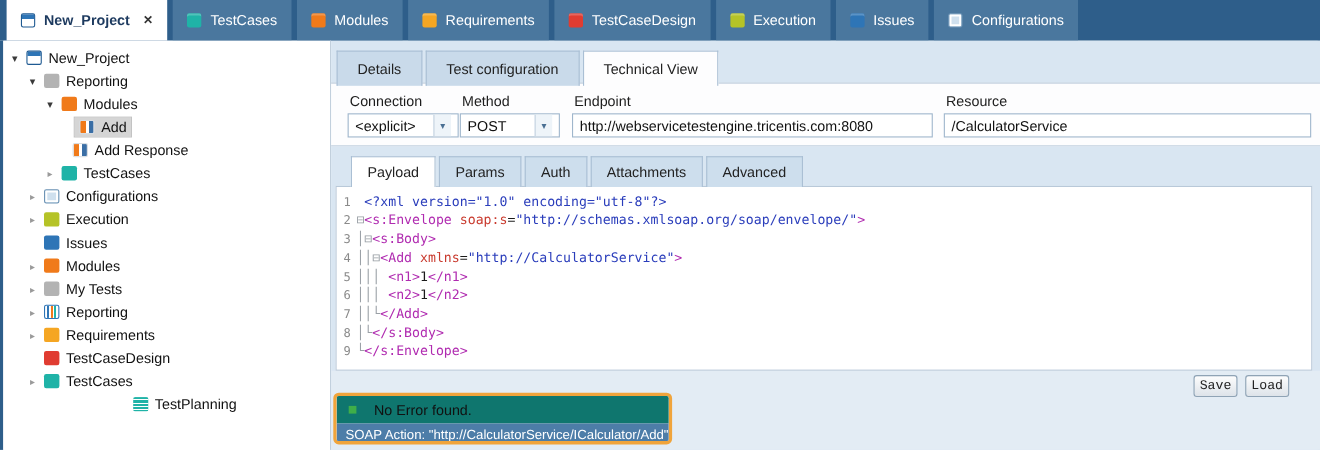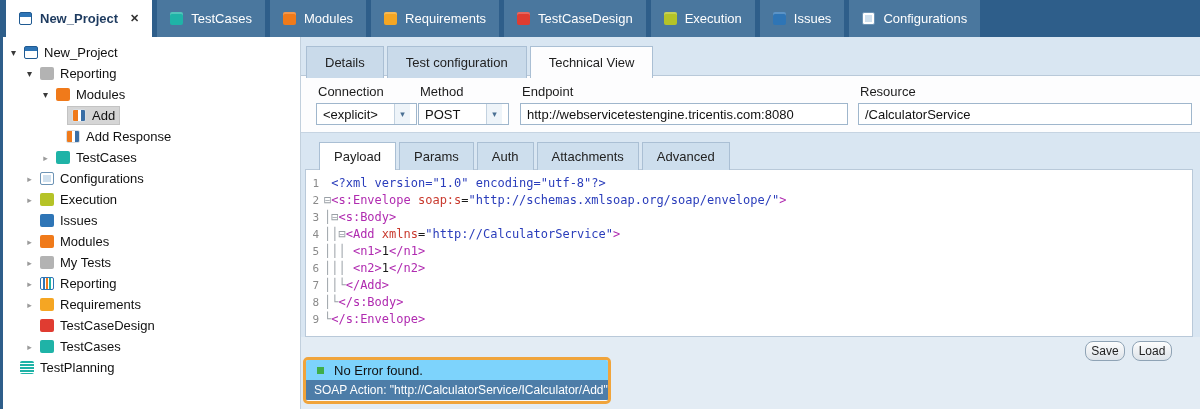--- a/index.html
+++ b/index.html
@@ -75,26 +75,26 @@
   .tk-pi{color:#2a3dbb}
   .tk-tag{color:#b02bb0}
   .tk-attr{color:#c93a2e}
   .tk-str{color:#2a3dbb}
   .tk-pl{color:#1a1a1a}
   .tk-fold{color:#9aa0a6}
 
   .bottom-area{position:absolute;left:0;right:0;top:300px;bottom:0;background:#e3ecf4}
 
   .editor-actions{position:absolute;right:28px;top:304px;display:flex;gap:7px;z-index:2}
-  .btn{min-width:40px;padding:2px 1px;font-size:12px;font-family:Liberation Sans, sans-serif;
-       background:linear-gradient(#fdfdfd,#dde3e9);border:1px solid #8fa3b5;border-radius:8px;color:#222;cursor:pointer}
+  .btn{min-width:40px;padding:2px 1px;font-size:12px;font-family:Liberation Mono, monospace;
+       background:linear-gradient(#fdfdfd,#dde3e9);border:1px solid #8fa3b5;border-radius:3px;color:#222;cursor:pointer}
 
   .annotation{position:absolute;left:2px;top:320px;width:308px;height:47px;border:3px solid #f0a43b;
               border-radius:5px;overflow:hidden;z-index:4;background:#f6f9fc}
-  .status-row{height:20px;background:#7dd3fc;display:flex;align-items:center;gap:10px;
+  .status-row{height:25px;background:#0f766e;display:flex;align-items:center;gap:16px;
               padding-left:11px;font-size:13px;color:#111}
   .status-dot{width:7px;height:7px;background:#3fae49;flex:none}
   .soap-bar{height:20px;background:#4d7da8;color:#fff;font-size:12px;display:flex;
             align-items:center;padding-left:8px;white-space:nowrap}
 </style>
 </head>
 <body>
 
 <div class="topbar">
     <div class="top-tab active">
@@ -233,21 +233,21 @@
         <span class="tree-label">TestCaseDesign</span>
       </span>
     </div>
     <div class="tree-row" style="padding-left: 20px;">
       <span class="arrow">▸</span>
       <span class="wrap">
         <span class="tree-icon icon-folder-teal"></span>
         <span class="tree-label">TestCases</span>
       </span>
     </div>
-    <div class="tree-row" style="">
+    <div class="tree-row" style="padding-left: 20px; justify-content: center;">
       <span class="arrow"></span>
       <span class="wrap">
         <span class="tree-icon icon-testplanning"></span>
         <span class="tree-label">TestPlanning</span>
       </span>
     </div>
   </aside>
 
 <main class="main">
   <div class="bottom-area"></div>

